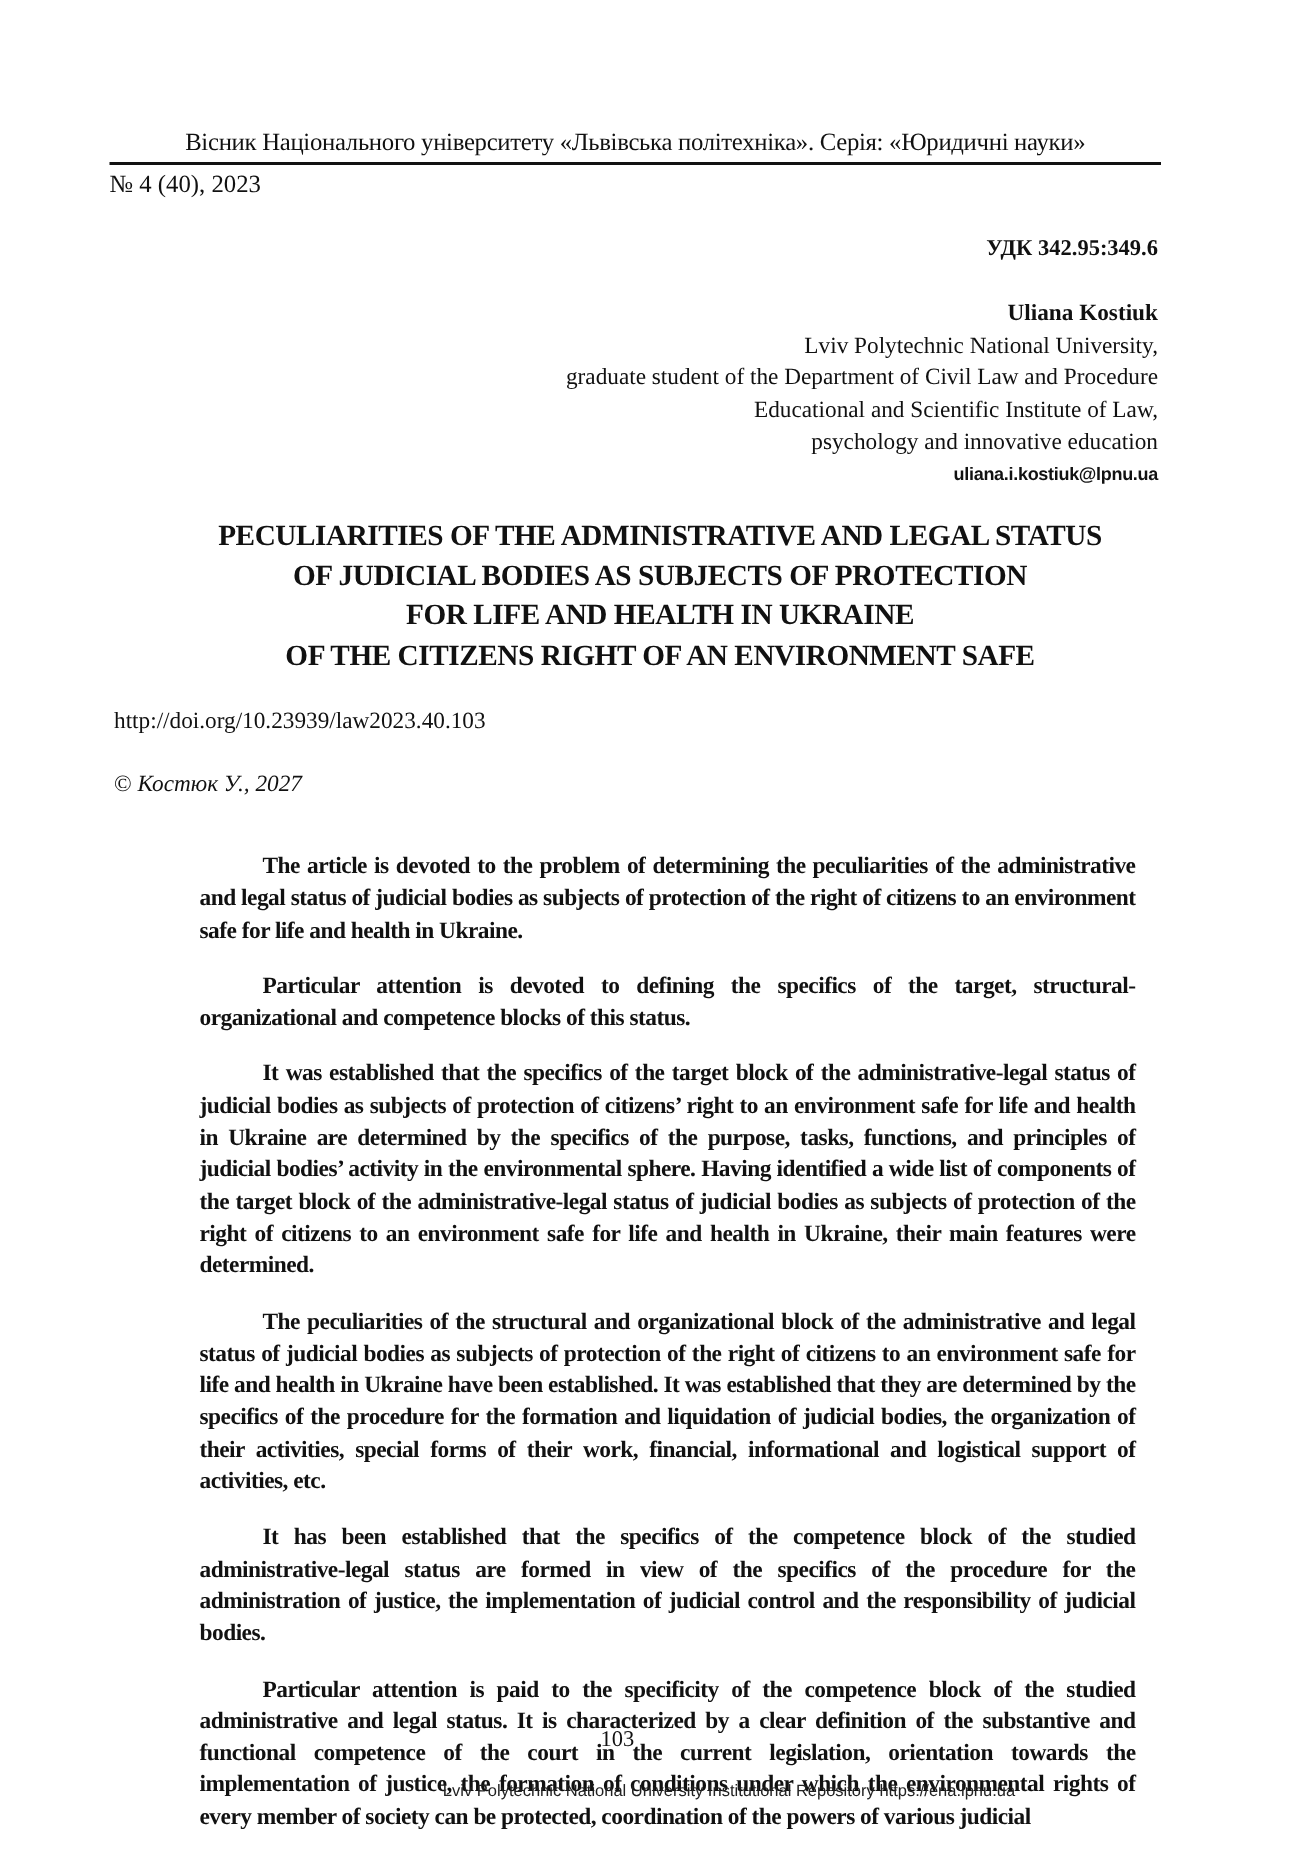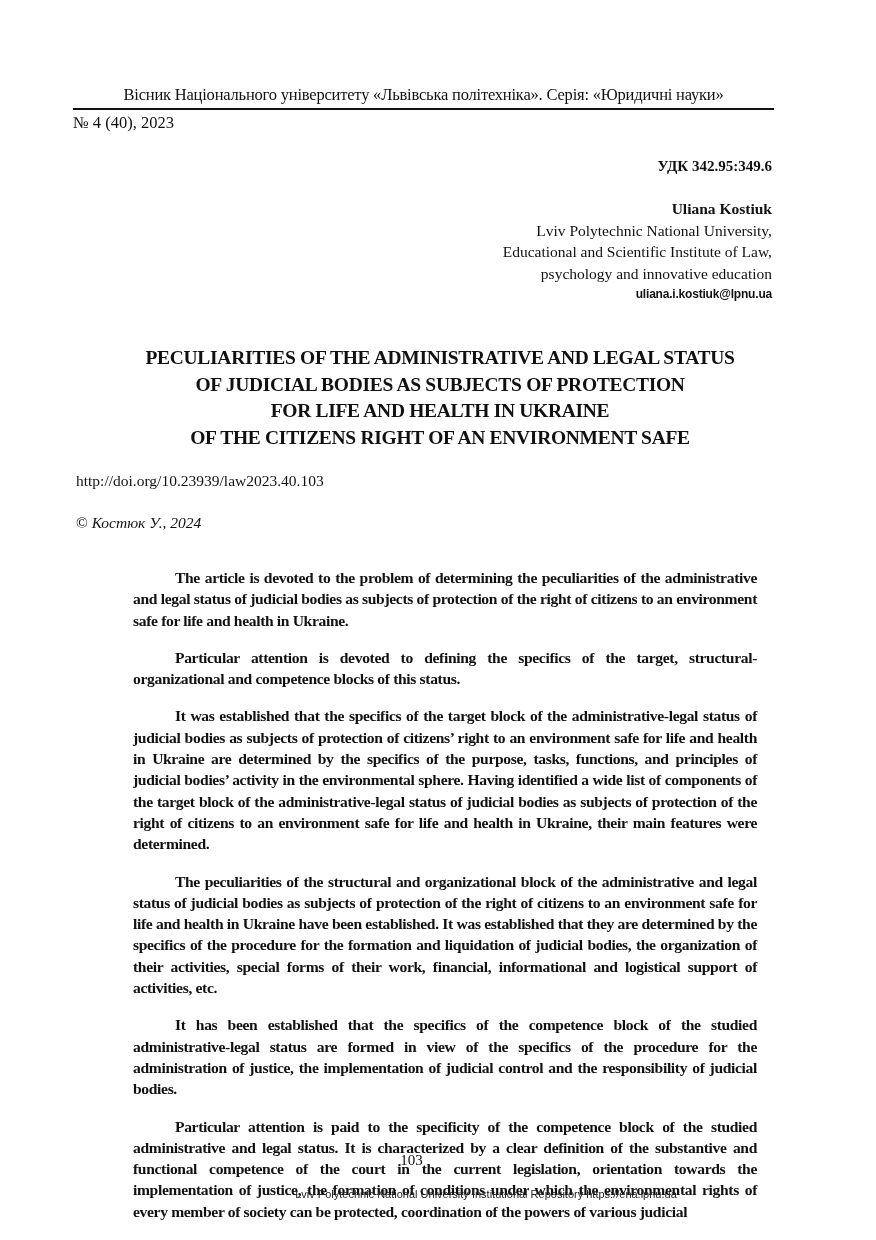--- a/index.html
+++ b/index.html
@@ -138,36 +138,37 @@
 
 <div class="journal-header">Вісник Національного університету «Львівська політехніка». Серія: «Юридичні науки»</div>
 <div class="header-rule"></div>
 <div class="issue-line">№ 4 (40), 2023</div>
 
 <div class="udc">УДК 342.95:349.6</div>
 
 <div class="author-block">
   <div class="author-name">Uliana Kostiuk</div>
   <div>Lviv Polytechnic National University,</div>
+  <div>graduate student of the Department of Civil Law and Procedure</div>
   <div>Educational and Scientific Institute of Law,</div>
   <div>psychology and innovative education</div>
   <div class="email">uliana.i.kostiuk@lpnu.ua</div>
 </div>
 
 <div class="title">
   <div>PECULIARITIES OF THE ADMINISTRATIVE AND LEGAL STATUS</div>
   <div>OF JUDICIAL BODIES AS SUBJECTS OF PROTECTION</div>
   <div>FOR LIFE AND HEALTH IN UKRAINE</div>
   <div>OF THE CITIZENS RIGHT OF AN ENVIRONMENT SAFE</div>
 </div>
 
 <div class="doi">http://doi.org/10.23939/law2023.40.103</div>
 
 <div class="copyright">
-  <span class="sym">©</span><span> Костюк У., 2024</span>
+  <span class="sym">©</span><span> Костюк У., 2027</span>
 </div>
 
 <div class="abstract">
   <p>The article is devoted to the problem of determining the peculiarities of the administrative and legal status of judicial bodies as subjects of protection of the right of citizens to an environment safe for life and health in Ukraine.</p>
   <p>Particular attention is devoted to defining the specifics of the target, structural-organizational and competence blocks of this status.</p>
   <p>It was established that the specifics of the target block of the administrative-legal status of judicial bodies as subjects of protection of citizens’ right to an environment safe for life and health in Ukraine are determined by the specifics of the purpose, tasks, functions, and principles of judicial bodies’ activity in the environmental sphere. Having identified a wide list of components of the target block of the administrative-legal status of judicial bodies as subjects of protection of the right of citizens to an environment safe for life and health in Ukraine, their main features were determined.</p>
   <p>The peculiarities of the structural and organizational block of the administrative and legal status of judicial bodies as subjects of protection of the right of citizens to an environment safe for life and health in Ukraine have been established. It was established that they are determined by the specifics of the procedure for the formation and liquidation of judicial bodies, the organization of their activities, special forms of their work, financial, informational and logistical support of activities, etc.</p>
   <p>It has been established that the specifics of the competence block of the studied administrative-legal status are formed in view of the specifics of the procedure for the administration of justice, the implementation of judicial control and the responsibility of judicial bodies.</p>
   <p>Particular attention is paid to the specificity of the competence block of the studied administrative and legal status. It is characterized by a clear definition of the substantive and functional competence of the court in the current legislation, orientation towards the implementation of justice, the formation of conditions under which the environmental rights of every member of society can be protected, coordination of the powers of various judicial</p>
 </div>

